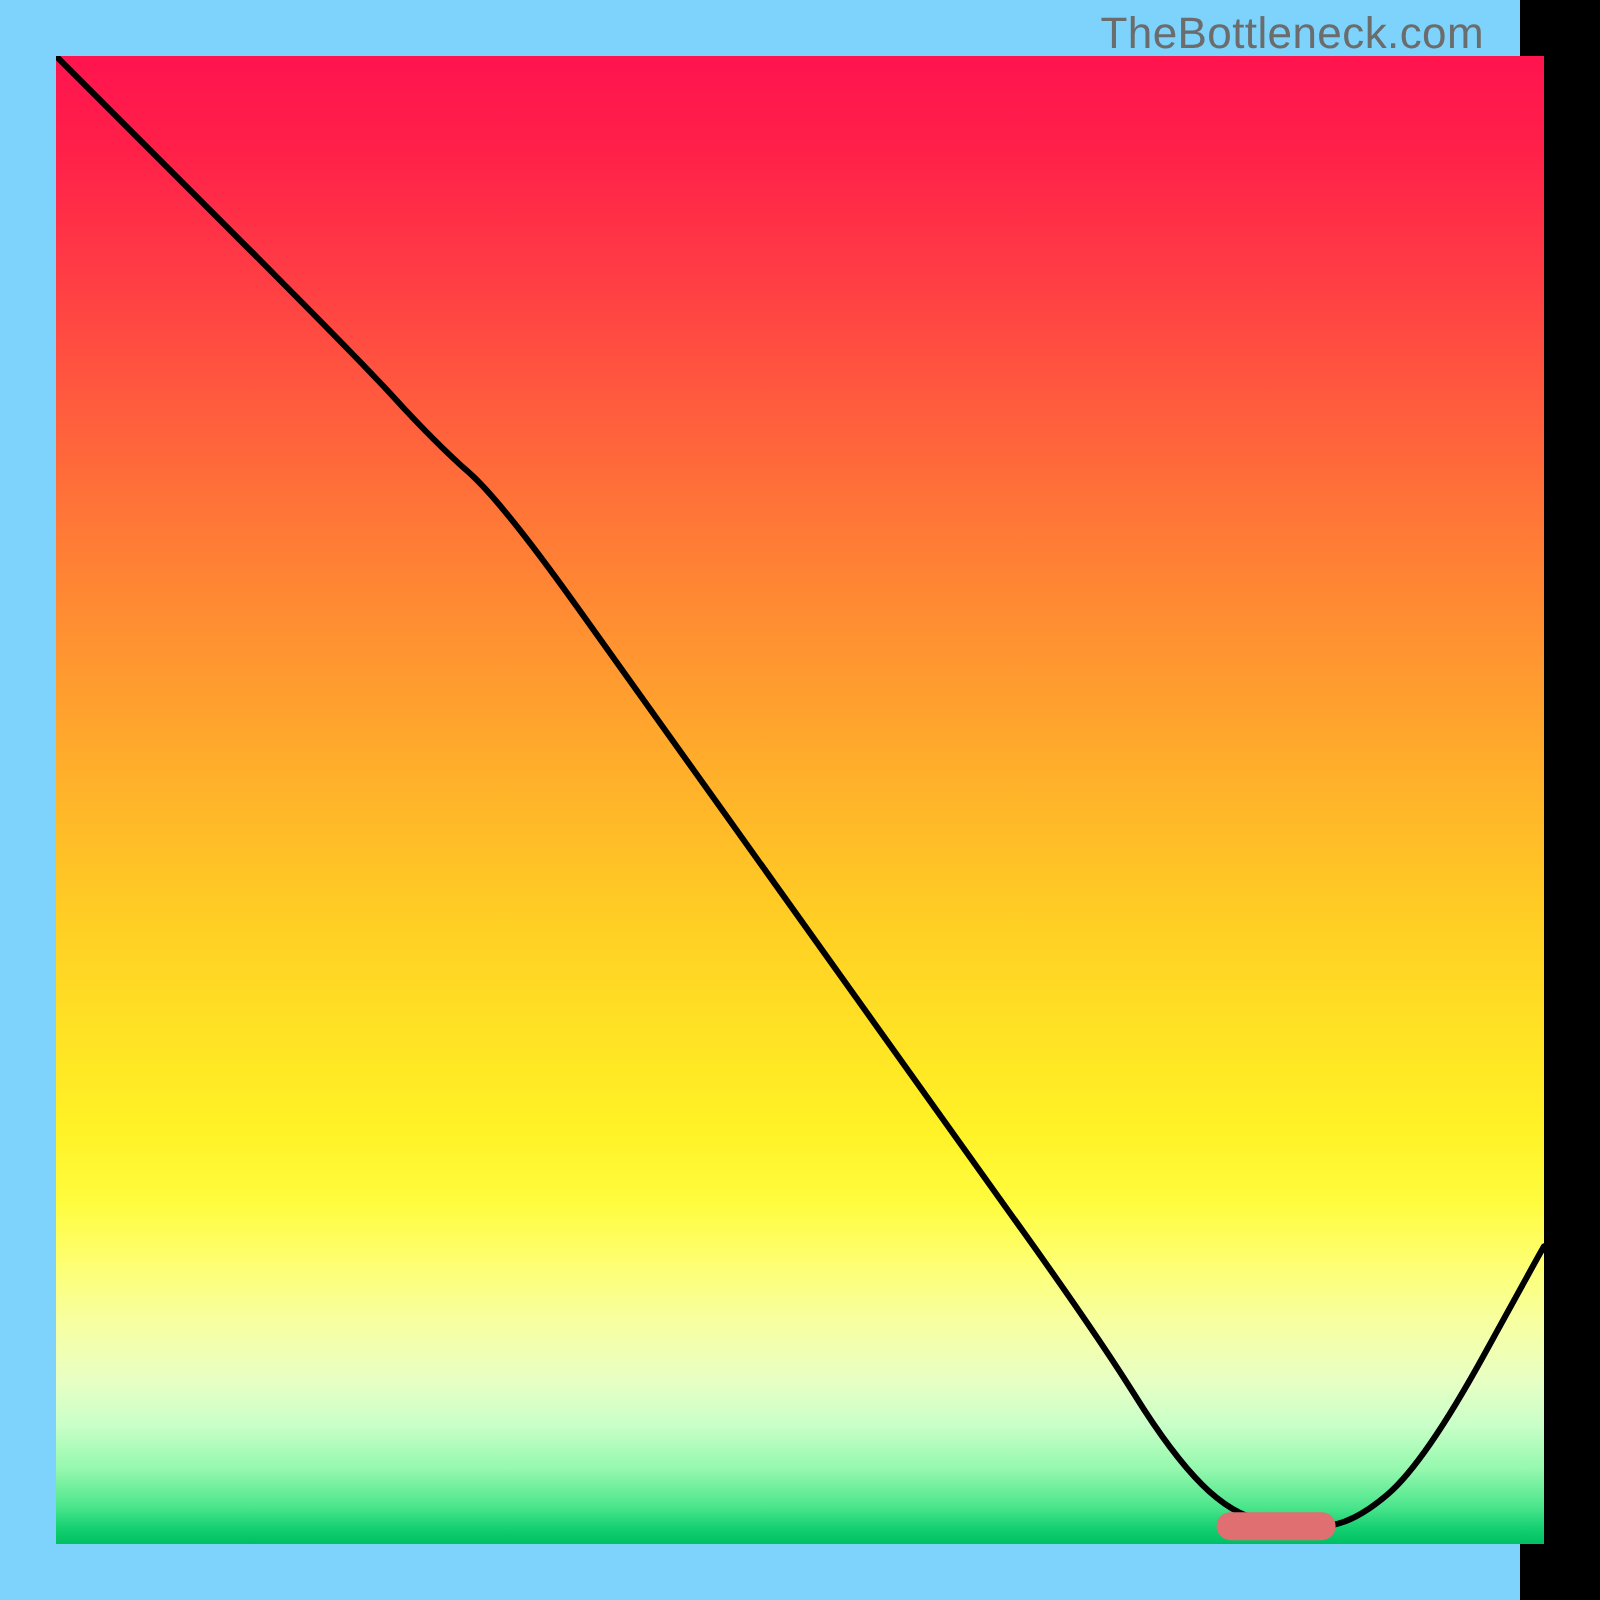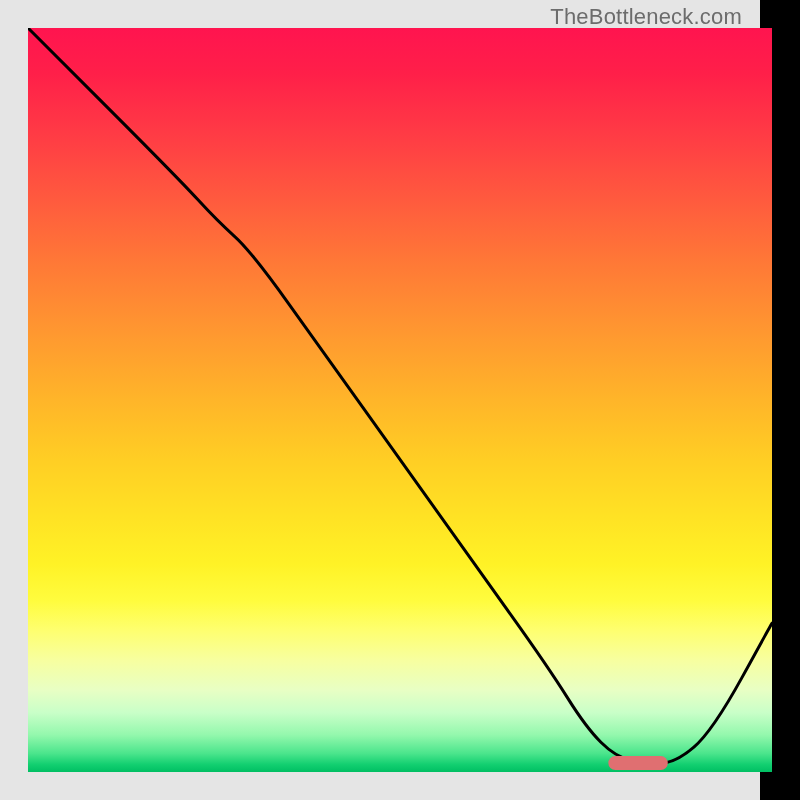--- a/index.html
+++ b/index.html
@@ -8,21 +8,21 @@
     width: 800px;
     height: 800px;
     background: #000;
     overflow: hidden;
     font-family: Arial, Helvetica, sans-serif;
   }
   .outer {
     position: relative;
     width: 760px;
     height: 800px;
-    background: #e5e5e5;
+    background: #7dd3fc;
   }
   .watermark {
     position: absolute;
     top: 4px;
     right: 18px;
     color: #6c6c6c;
     font-size: 22px;
     font-weight: 500;
     letter-spacing: 0.2px;
     z-index: 40;

